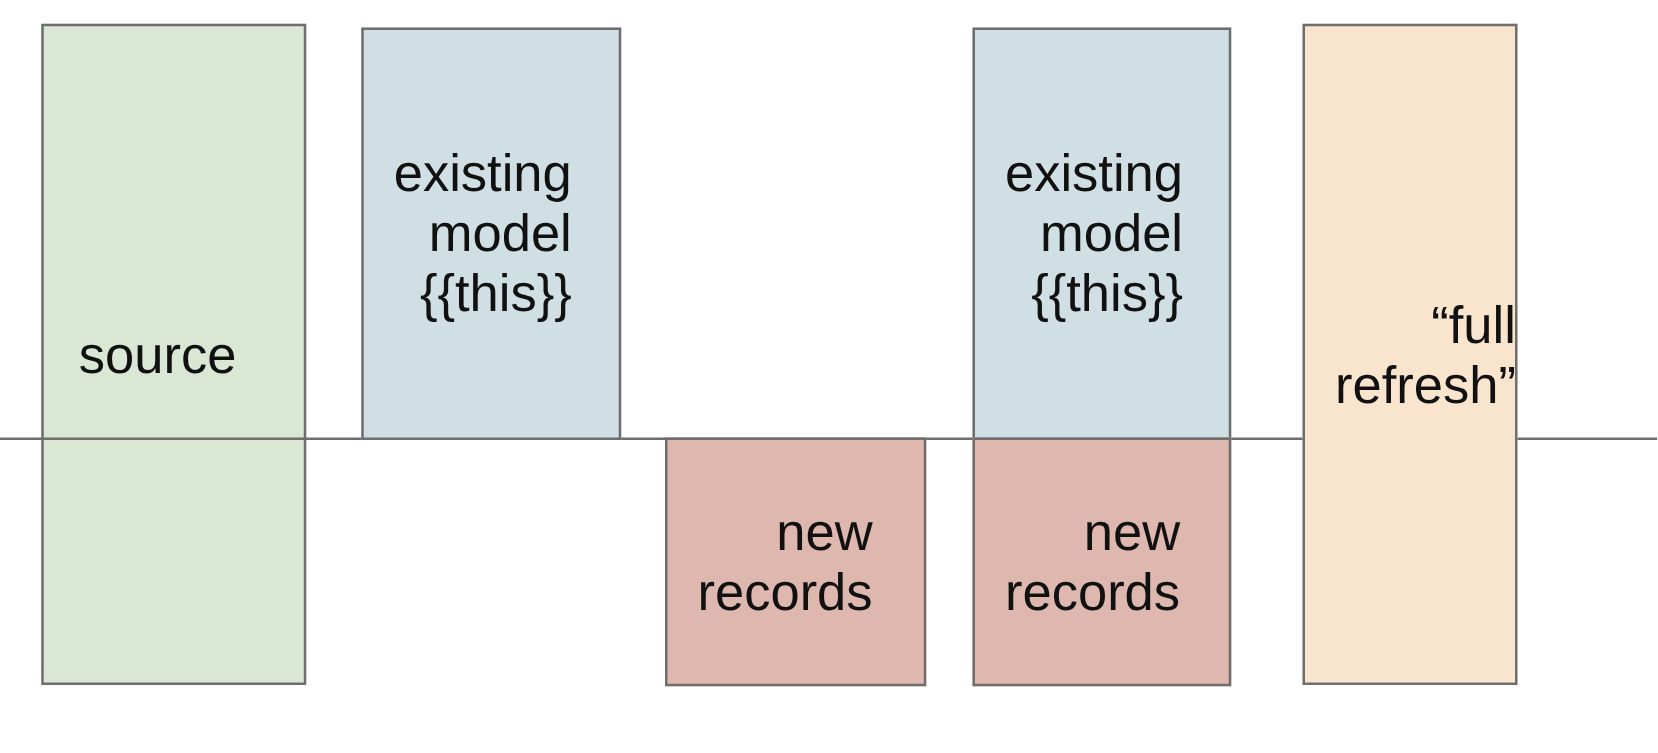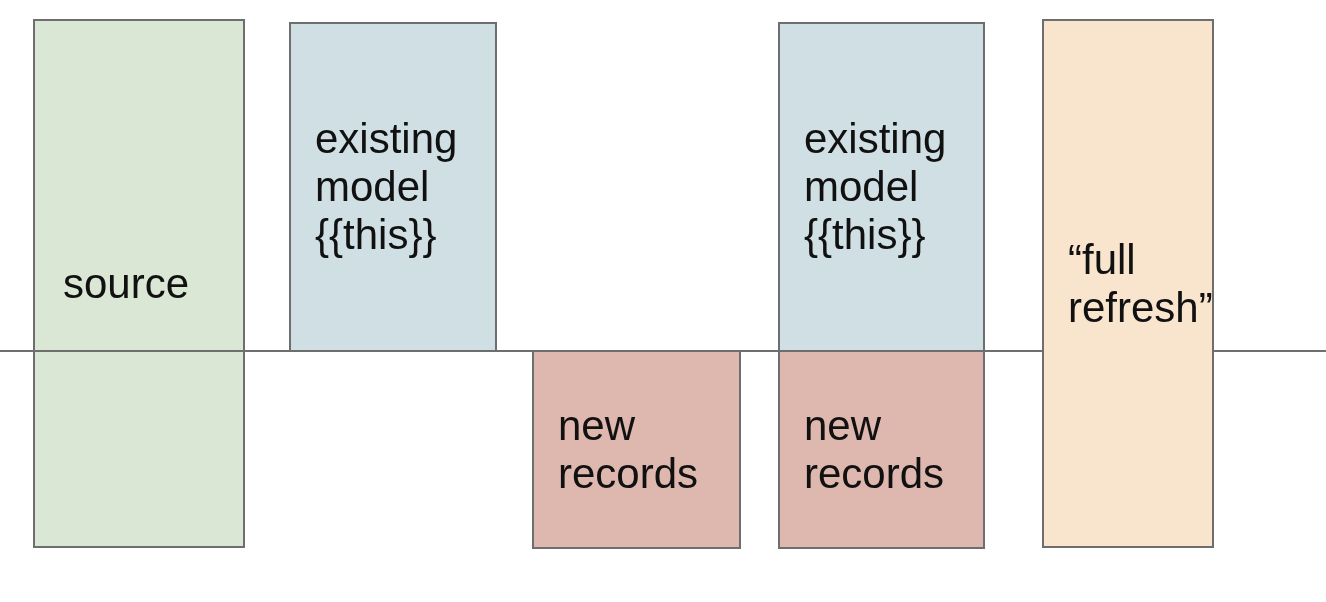--- a/index.html
+++ b/index.html
@@ -29,20 +29,21 @@
     position: absolute;
     box-sizing: border-box;
     border: 2px solid #737373;
     display: flex;
     flex-direction: column;
     justify-content: center;
     align-items: flex-start;
     padding-left: 24px;
     padding-right: 6px;
     z-index: 3;
+    text-align: right;
   }
   .box .label {
     font-size: 42px;
     line-height: 48px;
     white-space: pre-line;
     color: #111111;
   }
   
   .box-source        { left: 33px;   top: 19px;  width: 212px; height: 529px; z-index: 1; padding-left: 28px; }
   .box-existing-1    { left: 289px;  top: 22px;  width: 208px; height: 330px; }

